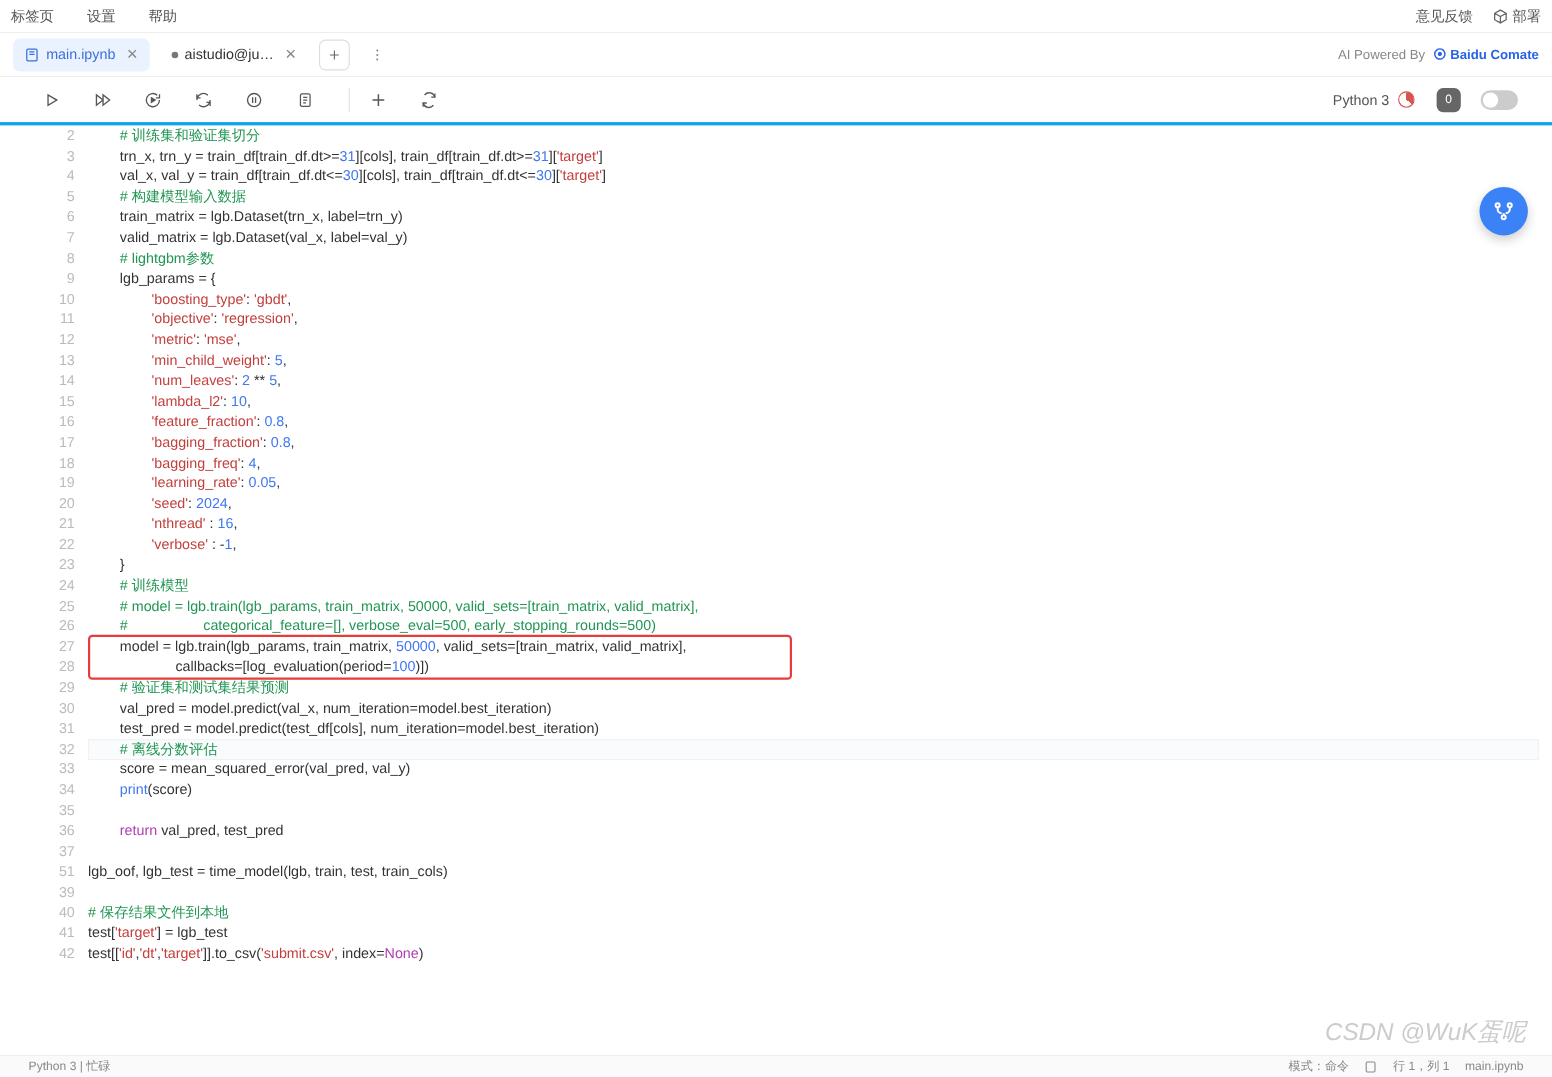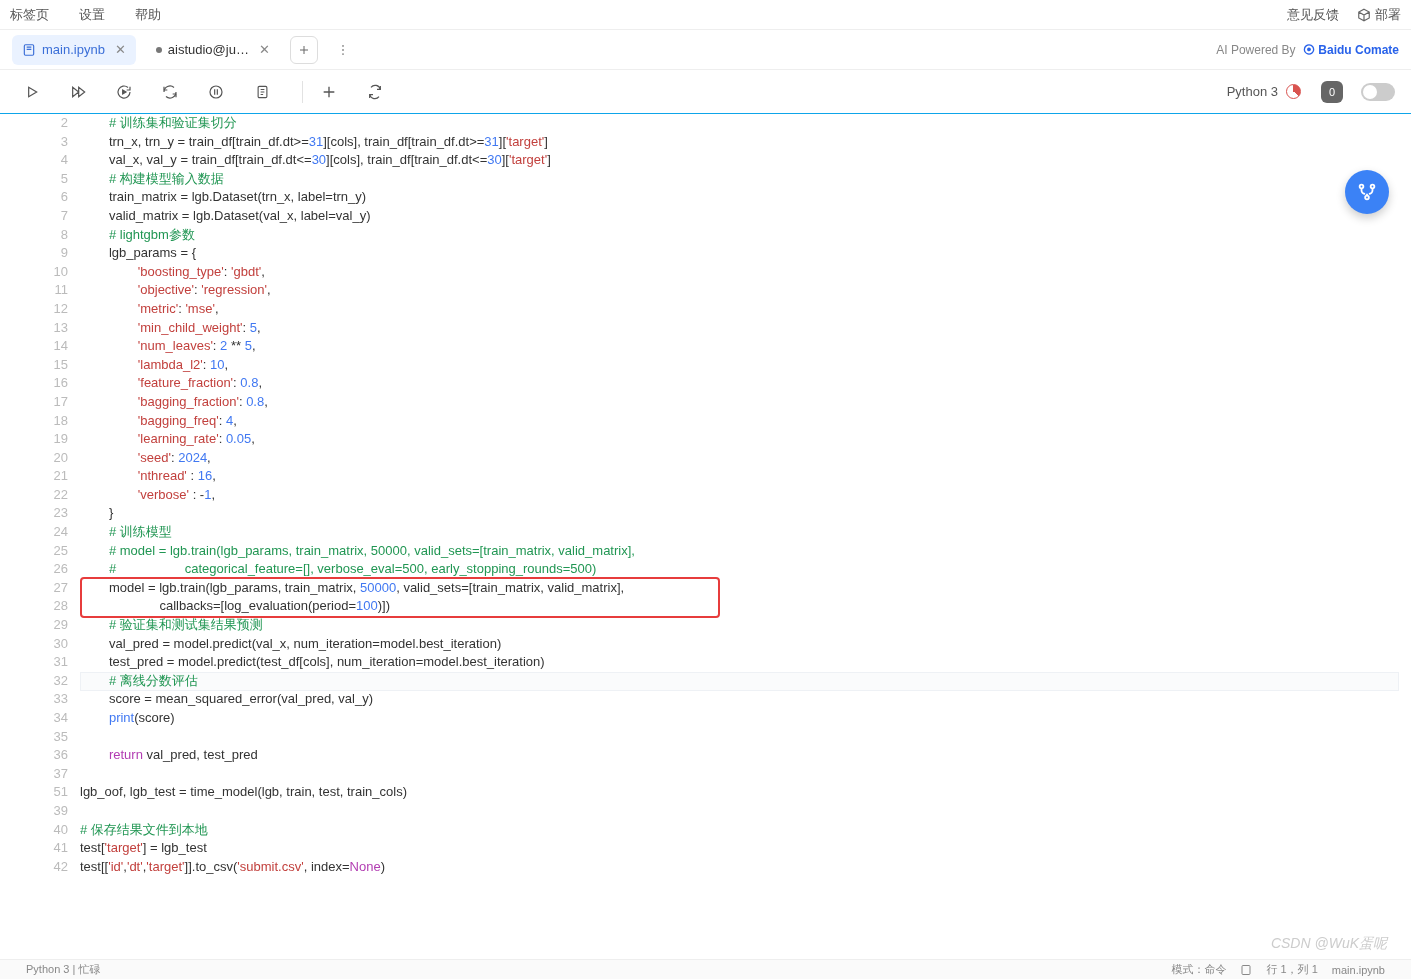--- a/index.html
+++ b/index.html
@@ -12,38 +12,38 @@
 .tabbar{ height:40px; display:flex; align-items:center; padding:0 12px; border-bottom:1px solid #eee;}
 .tab{ display:flex; align-items:center; height:30px; padding:0 10px; border-radius:6px; margin-right:10px; cursor:pointer;}
 .tab.active{ background:#eaf2ff; color:#3b6fd8;}
 .tab .dot{ display:inline-block; width:6px;height:6px;border-radius:50%;background:#777;margin-right:6px;}
 .tab .tab-icon{ margin-right:6px; display:inline-flex;}
 .tab .close{ margin-left:10px; color:#888;}
 .tab.add{ width:28px;height:28px; justify-content:center; padding:0; border:1px solid #ddd;}
 .tabbar .kebab{ margin-left:8px; color:#888;}
 .tabbar .power{ margin-left:auto; color:#888; font-size:12px;}
 .tabbar .power b{ color:#2862ea; font-weight:600; margin-left:4px;}
-.toolbar{ height:44px; display:flex; align-items:center; padding:0 16px; border-bottom:1px solid #0ea5e9;justify-content:center;}
+.toolbar{ height:44px; display:flex; align-items:center; padding:0 31px; border-bottom:3px solid #0ea5e9;justify-content:center;}
 .tool-btn{ width:32px;height:32px; display:flex; align-items:center; justify-content:center; color:#555; margin-right:14px; border-radius:4px; cursor:pointer;}
 .toolbar .divider{ width:1px; height:22px; background:#e2e2e2; margin:0 10px;}
 .toolbar .right-side{ margin-left:auto; display:flex; align-items:center; color:#555;}
 .pie{ width:15px;height:15px; border-radius:50%; background:conic-gradient(#d9534f 0 130deg,#fff 130deg 360deg); border:1px solid #d9534f; margin-left:8px;}
 .pill{ width:22px; height:22px; border-radius:6px; background:#666; color:#fff; font-size:11px; display:flex;align-items:center;justify-content:center; margin-left:20px;}
 .toggle{ width:34px;height:18px; background:#ccc; border-radius:9px; margin-left:18px; position:relative; cursor:pointer;}
 .toggle::after{ content:""; position:absolute; left:2px; top:2px; width:14px; height:14px; background:#fff; border-radius:50%;}
 .editor{ display:flex; font-family:Consolas,monospace; font-size:13px; line-height:18.6px; overflow:auto;}
 .gutter{ width:80px; text-align:right; color:#bbb; padding-right:12px; user-select:none;}
 .gutter div{ height:18.6px;}
 .code{ flex:1; position:relative; white-space:pre;}
 .code-line{ height:18.6px; white-space:pre;}
 .hl-line{ position:absolute; left:0; right:12px; height:18.6px; background:#fafbfc; border:1px solid #eef1f5; z-index:-1;}
 .red-box{ position:absolute; border:2px solid #e73c3c; border-radius:4px; z-index:5; pointer-events:none;}
 .t-comment{ color:#219653;} .t-str{ color:#c2403d;} .t-num{ color:#4078f2;} .t-kw{ color:#b23db2;} .t-builtin{ color:#4078f2;}
 .fab{ position:absolute; right:22px; top:170px; width:44px; height:44px; background:#3b82f6; border-radius:50%; display:flex; align-items:center; justify-content:center; color:#fff; box-shadow:0 4px 10px rgba(0,0,0,0.2); cursor:pointer; z-index:20;}
-.watermark{ position:absolute; right:24px; bottom:26px; color:#ccc; font-size:14px; font-style:italic; z-index:30; pointer-events:none;}
+.watermark{ position:absolute; right:24px; bottom:26px; color:#ccc; font-size:22px; font-style:italic; z-index:30; pointer-events:none;}
 .statusbar{ position:absolute; left:0; bottom:0; width:100%; height:20px; background:#fafafa; border-top:1px solid #eee; display:flex; align-items:center; font-size:11px; color:#888; padding:0 26px;}
 .statusbar .right{ margin-left:auto; display:flex; align-items:center; gap:14px;justify-content:center;}
 svg{ display:block;}
 </style>
 </head>
 <body>
 
 <div class="menubar">
   <span class="menu-item">标签页</span>
   <span class="menu-item">设置</span>

